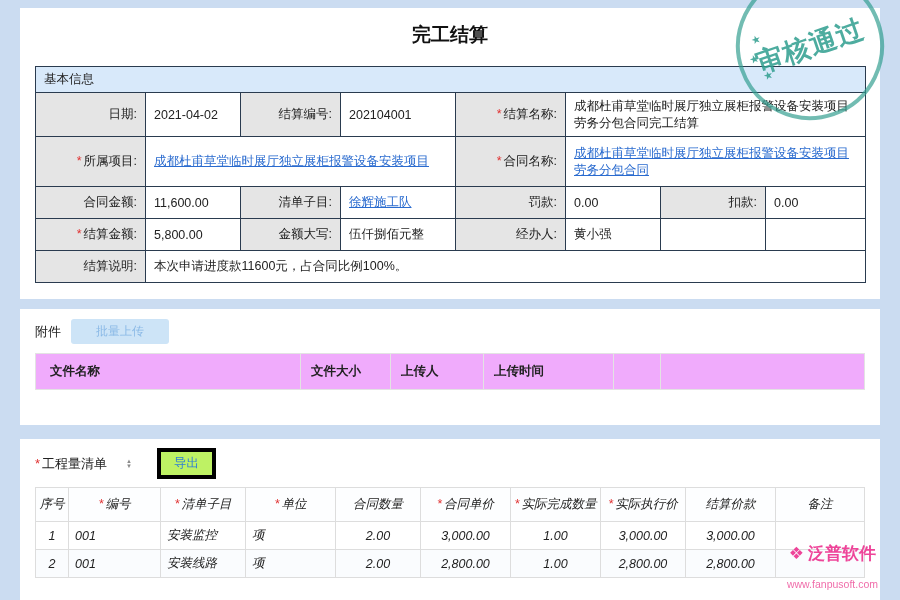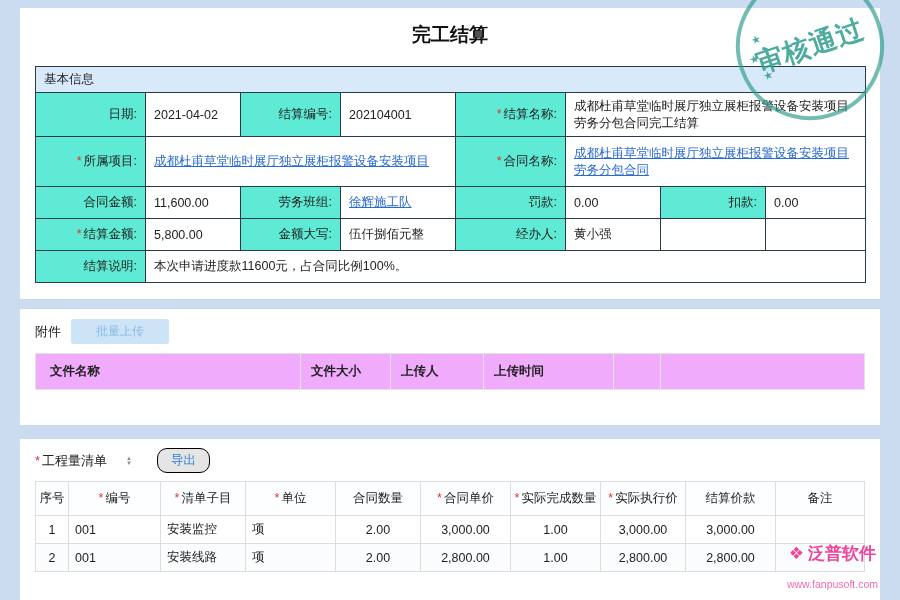--- a/index.html
+++ b/index.html
@@ -7,21 +7,21 @@
   .page { position: relative; width: 900px; height: 600px; background: #cbdcf1; padding: 8px 20px 0; overflow: hidden; }
   .card { background: #fff; }
 
   
   .card1 { position: relative; padding: 12px 15px 16px; }
   .page-title { text-align: center; font-size: 19px; font-weight: bold; color: #111; margin: 2px 0 18px; }
 
   table.binfo { width: 830px; border-collapse: collapse; table-layout: fixed; font-size: 12.5px; color: #222; }
   .binfo td { border: 1px solid #2a3b4f; padding: 4px 8px; vertical-align: middle; word-break: break-all; }
   .section-bar { background: #d8e9fa; text-align: left; font-size: 12.5px; color: #222; padding: 6px 8px; }
-  .lbl { background: #5eead4; text-align: right; }
+  .lbl { background: #e5e5e5; text-align: right; }
   .val { background: #fff; text-align: left; }
   .req { color: #e03131; margin-right: 2px; }
   a.link { color: #2a6bcf; text-decoration: underline; cursor: pointer; }
   tr.h44 td { height: 44px; }
   tr.h50 td { height: 50px; }
   tr.h32 td { height: 32px; }
 
   
   .card2 { margin-top: 10px; height: 116px; padding: 10px 15px 0; }
   .att-head { display: flex; align-items: center; gap: 10px; margin-bottom: 9px; }
@@ -29,22 +29,22 @@
   .btn-upload { background: #cde4f7; color: #8ab9e6; font-size: 12px; padding: 4px 25px; border: none; border-radius: 3px; cursor: pointer; }
   table.att { width: 100%; border-collapse: collapse; table-layout: fixed; font-size: 12.5px; color: #222; }
   .att th { border: 1px solid #e3e3e3; font-weight: bold; text-align: left; padding: 9px 10px; background: #f0abfc; }
   .att th:first-child { padding-left: 14px; }
 
   
   .card3 { margin-top: 14px; height: 175px; padding: 9px 15px 0; }
   .boq-head { display: flex; align-items: center; gap: 19px; margin-bottom: 8px; }
   .boq-title { font-size: 13px; color: #222; }
   .sort-icon { display: inline-flex; flex-direction: column; line-height: 5px; font-size: 6px; color: #8a8a8a; cursor: pointer; margin-right: 6px; }
-  .btn-export { background: #e5e5e5; color: #2f7fd4; border: 1px solid #000000; border-radius: 10px; font-size: 12.5px; padding: 3px 13px; cursor: pointer; }
-  table.boq { width: 100%; border-collapse: collapse; table-layout: fixed; font-size: 12.5px; color: #222; }
+  .btn-export { background: #bef264; color: #2f7fd4; border: 4px solid #000000; border-radius: 0; font-size: 12.5px; padding: 3px 13px; cursor: pointer; }
+  table.boq { width: 100%; border-collapse: collapse; table-layout: fixed; font-size: 12.5px; color: #222; font-style: italic; }
   .boq th { border: 1px solid #ddd; padding: 4px 3px; font-weight: normal; background: #fdfeff; height: 34px; text-align: center; line-height: 1.25; }
   .boq td { border: 1px solid #ddd; padding: 4px 6px; height: 28px; }
   .boq tr.even td { background: #fafcfe; }
   .c { text-align: center; }
   .l { text-align: left; }
 
   
   .stamp { position: absolute; top: -28px; right: 16px; width: 148px; height: 148px;
            border: 4px solid rgba(47,158,143,.8); border-radius: 50%;
            transform: rotate(-19deg); display: flex; align-items: center; justify-content: center;
@@ -108,21 +108,21 @@
           <a class="link">成都杜甫草堂临时展厅独立展柜报警设备安装项目</a>
         </td>
         <td class="lbl"><span class="req">*</span><span>合同名称:</span></td>
         <td class="val" colspan="3">
           <a class="link">成都杜甫草堂临时展厅独立展柜报警设备安装项目劳务分包合同</a>
         </td>
       </tr>
       <tr class="h32">
         <td class="lbl"><span>合同金额:</span></td>
         <td class="val"><span>11,600.00</span></td>
-        <td class="lbl"><span>劳务班组:</span></td>
+        <td class="lbl"><span>清单子目:</span></td>
         <td class="val">
           <a class="link">徐辉施工队</a>
         </td>
         <td class="lbl"><span>罚款:</span></td>
         <td class="val"><span>0.00</span></td>
         <td class="lbl"><span>扣款:</span></td>
         <td class="val"><span>0.00</span></td>
       </tr>
       <tr class="h32">
         <td class="lbl"><span class="req">*</span><span>结算金额:</span></td>

